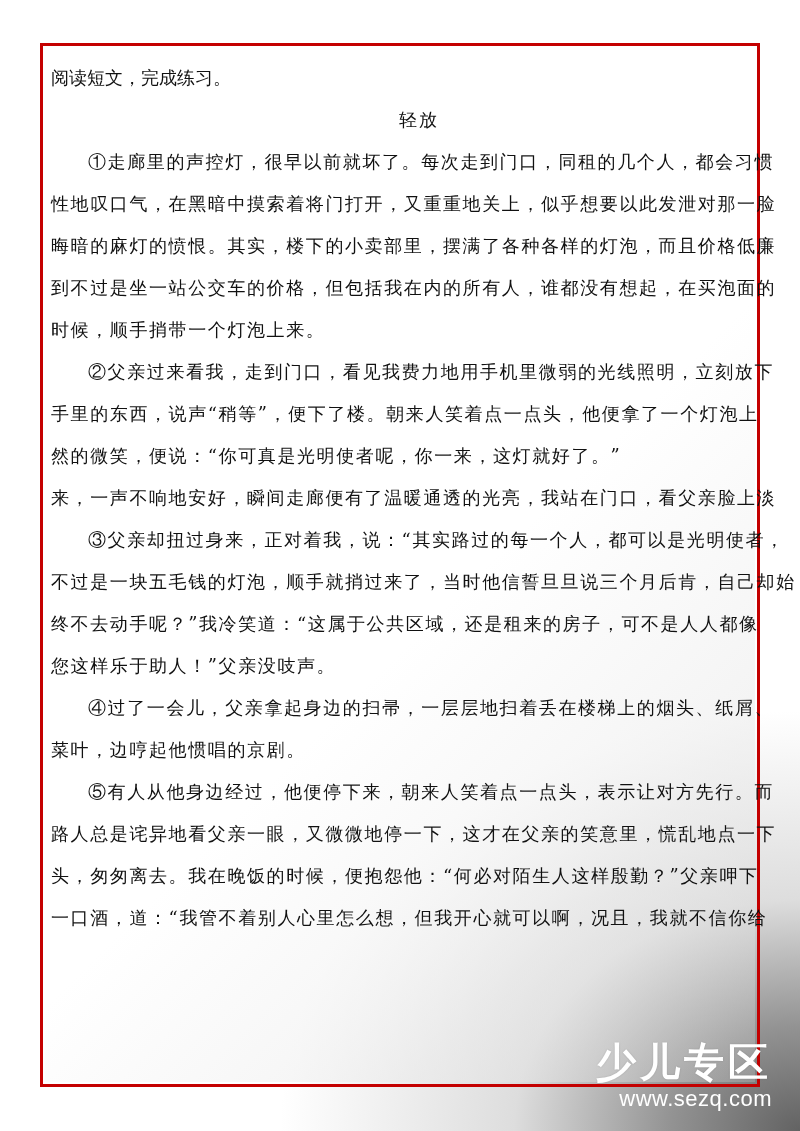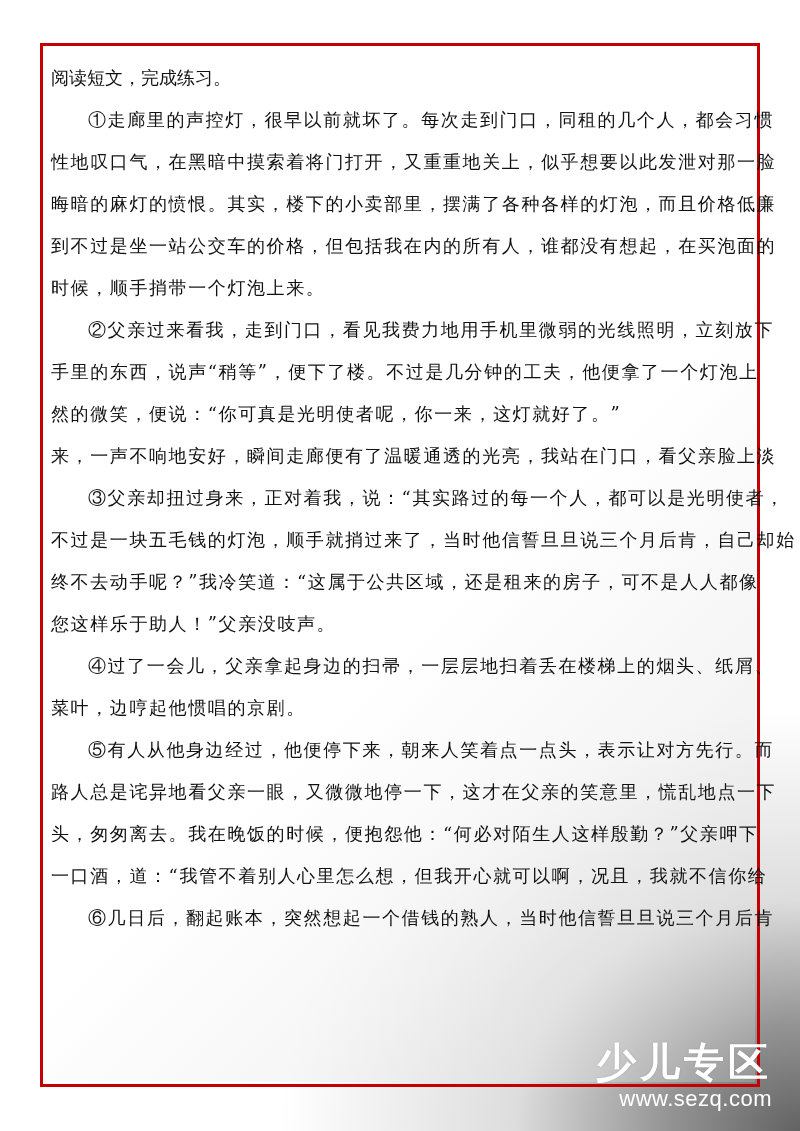--- a/index.html
+++ b/index.html
@@ -116,32 +116,33 @@
 <body>
 
 <div class="bg-gradient"></div>
 
 <div class="page-frame">
   <div class="frame-inner"></div>
 </div>
 
 <div class="content">
   <div class="instruction">阅读短文，完成练习。</div>
+  <div class="story-title">轻放</div>
 
   <div class="para">
     <span class="line first">①走廊里的声控灯，很早以前就坏了。每次走到门口，同租的几个人，都会习惯</span>
     <span class="line">性地叹口气，在黑暗中摸索着将门打开，又重重地关上，似乎想要以此发泄对那一脸</span>
     <span class="line">晦暗的麻灯的愤恨。其实，楼下的小卖部里，摆满了各种各样的灯泡，而且价格低廉</span>
     <span class="line">到不过是坐一站公交车的价格，但包括我在内的所有人，谁都没有想起，在买泡面的</span>
     <span class="line">时候，顺手捎带一个灯泡上来。</span>
   </div>
 
   <div class="para">
     <span class="line first">②父亲过来看我，走到门口，看见我费力地用手机里微弱的光线照明，立刻放下</span>
-    <span class="line">手里的东西，说声“稍等”，便下了楼。不过是几分钟的工夫，他便拿了一个灯泡上</span>
+    <span class="line">手里的东西，说声“稍等”，便下了楼。朝来人笑着点一点头，他便拿了一个灯泡上</span>
     <span class="line">然的微笑，便说：“你可真是光明使者呢，你一来，这灯就好了。”</span>
     <span class="line">来，一声不响地安好，瞬间走廊便有了温暖通透的光亮，我站在门口，看父亲脸上淡</span>
   </div>
 
   <div class="para">
     <span class="line first">③父亲却扭过身来，正对着我，说：“其实路过的每一个人，都可以是光明使者，</span>
     <span class="line">不过是一块五毛钱的灯泡，顺手就捎过来了，当时他信誓旦旦说三个月后肯，自己却始</span>
     <span class="line">终不去动手呢？”我冷笑道：“这属于公共区域，还是租来的房子，可不是人人都像</span>
     <span class="line">您这样乐于助人！”父亲没吱声。</span>
   </div>
@@ -151,21 +152,18 @@
     <span class="line">菜叶，边哼起他惯唱的京剧。</span>
   </div>
 
   <div class="para">
     <span class="line first">⑤有人从他身边经过，他便停下来，朝来人笑着点一点头，表示让对方先行。而</span>
     <span class="line">路人总是诧异地看父亲一眼，又微微地停一下，这才在父亲的笑意里，慌乱地点一下</span>
     <span class="line">头，匆匆离去。我在晚饭的时候，便抱怨他：“何必对陌生人这样殷勤？”父亲呷下</span>
     <span class="line">一口酒，道：“我管不着别人心里怎么想，但我开心就可以啊，况且，我就不信你给</span>
   </div>
 
-  <div class="para">
-    <span class="line first">⑥几日后，翻起账本，突然想起一个借钱的熟人，当时他信誓旦旦说三个月后肯</span>
-  </div>
 </div>
 
 <div class="watermark">
   <div class="wm-cn">少儿专区</div>
   <div class="wm-url">www.sezq.com</div>
 </div>
 
 </body></html>

